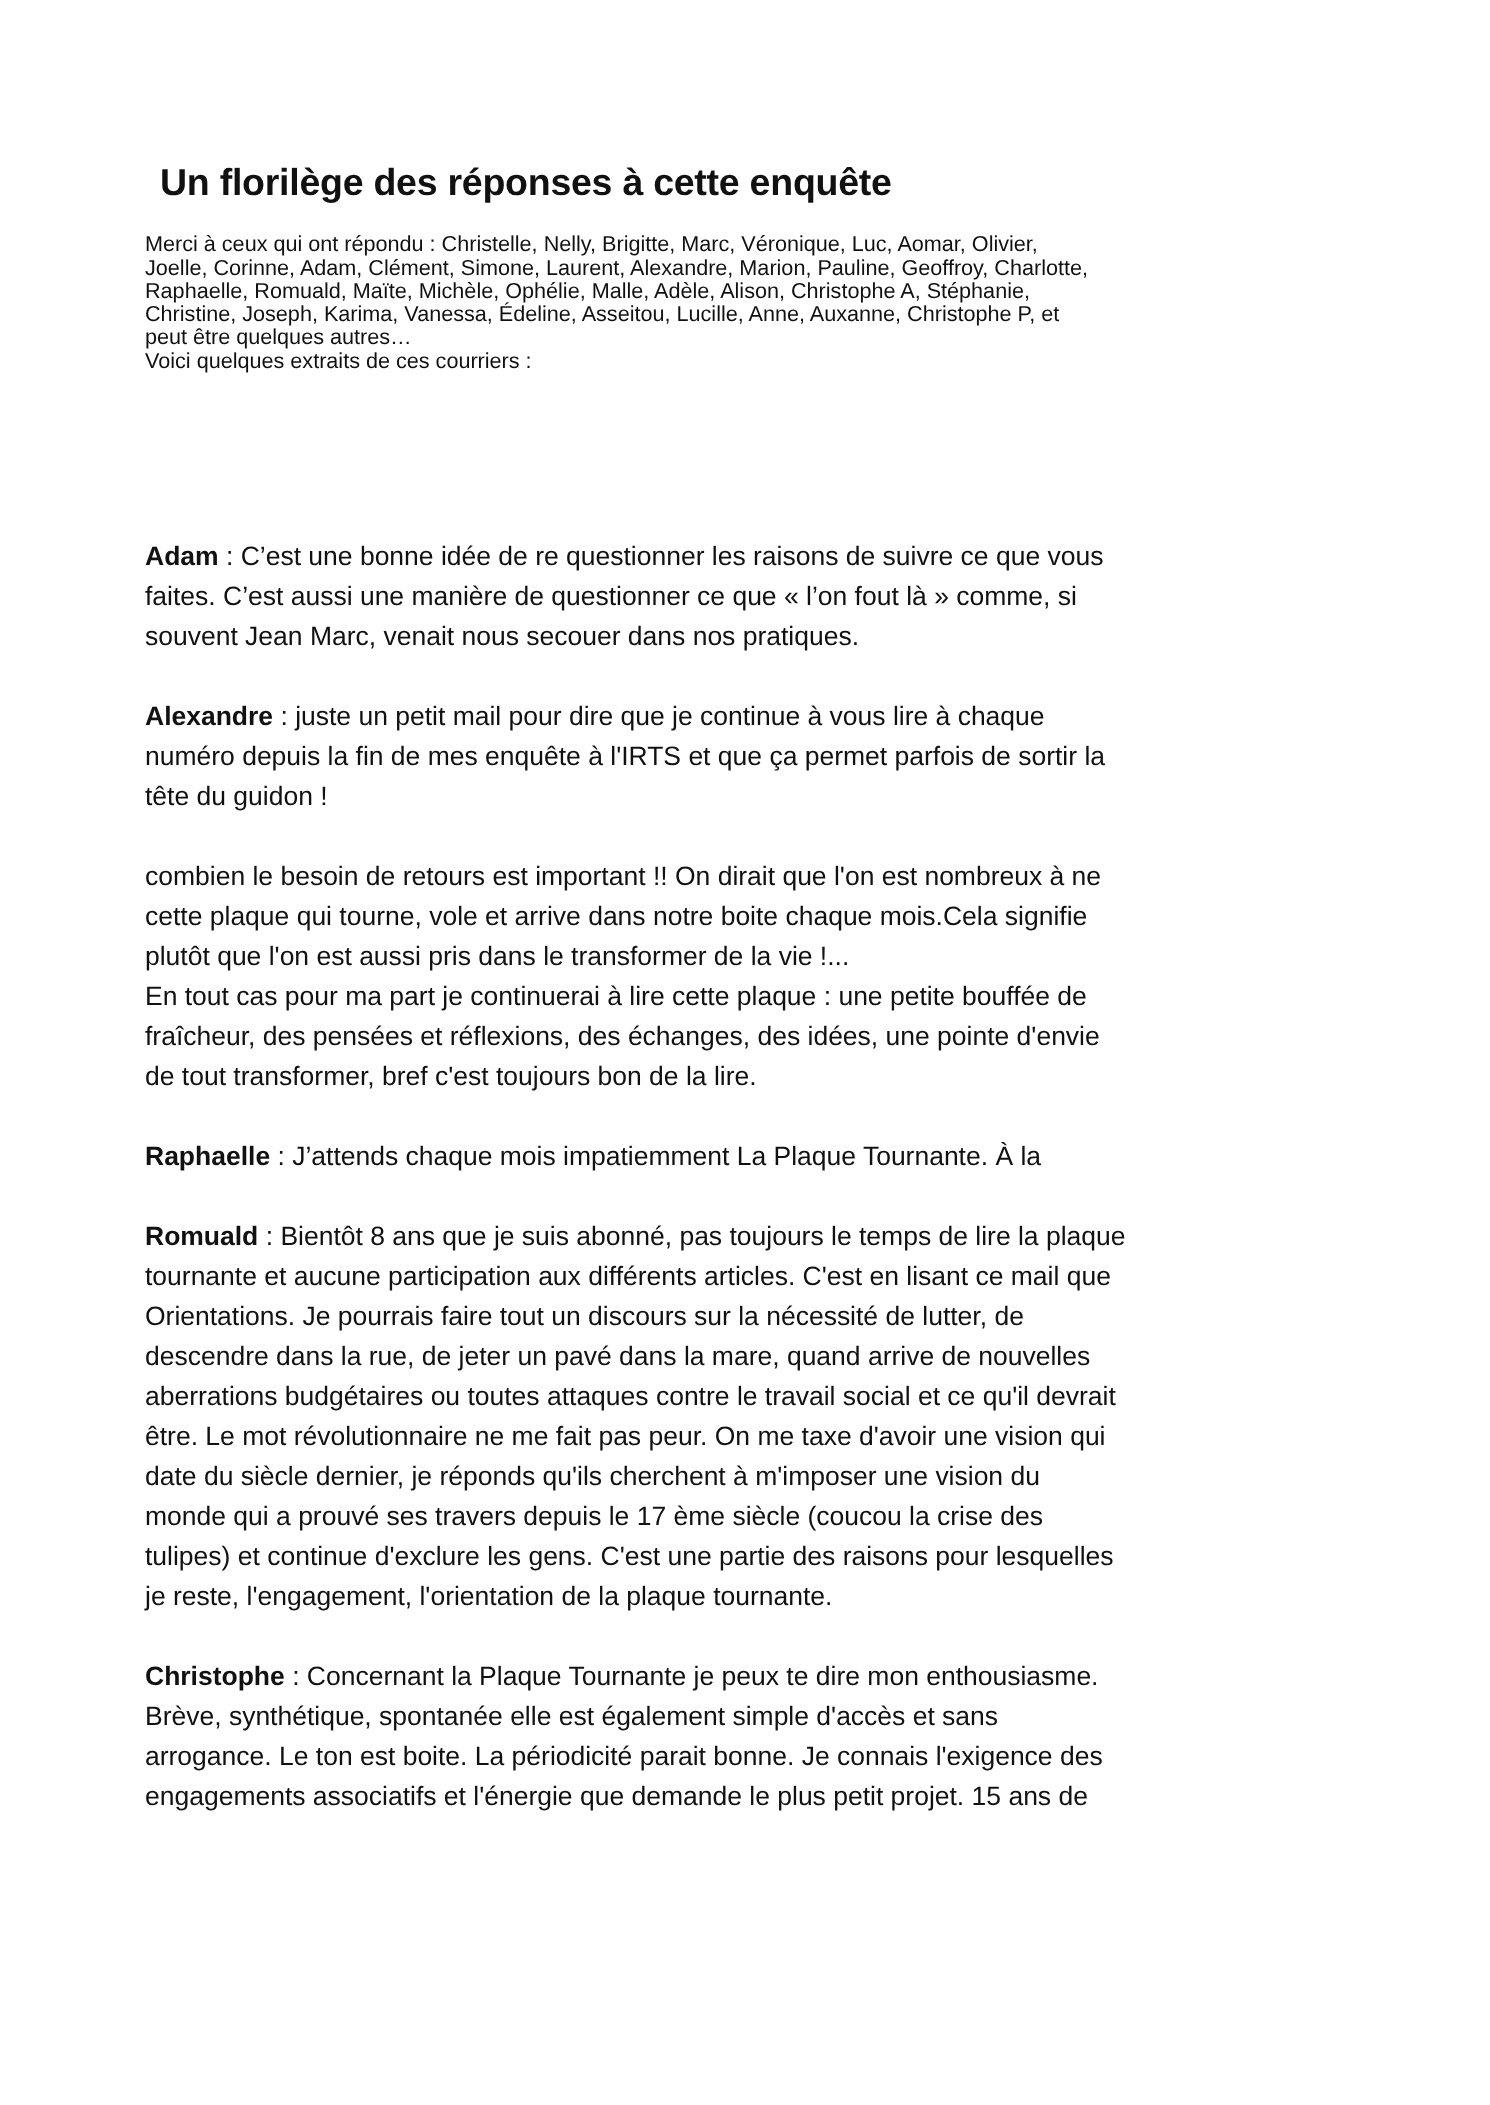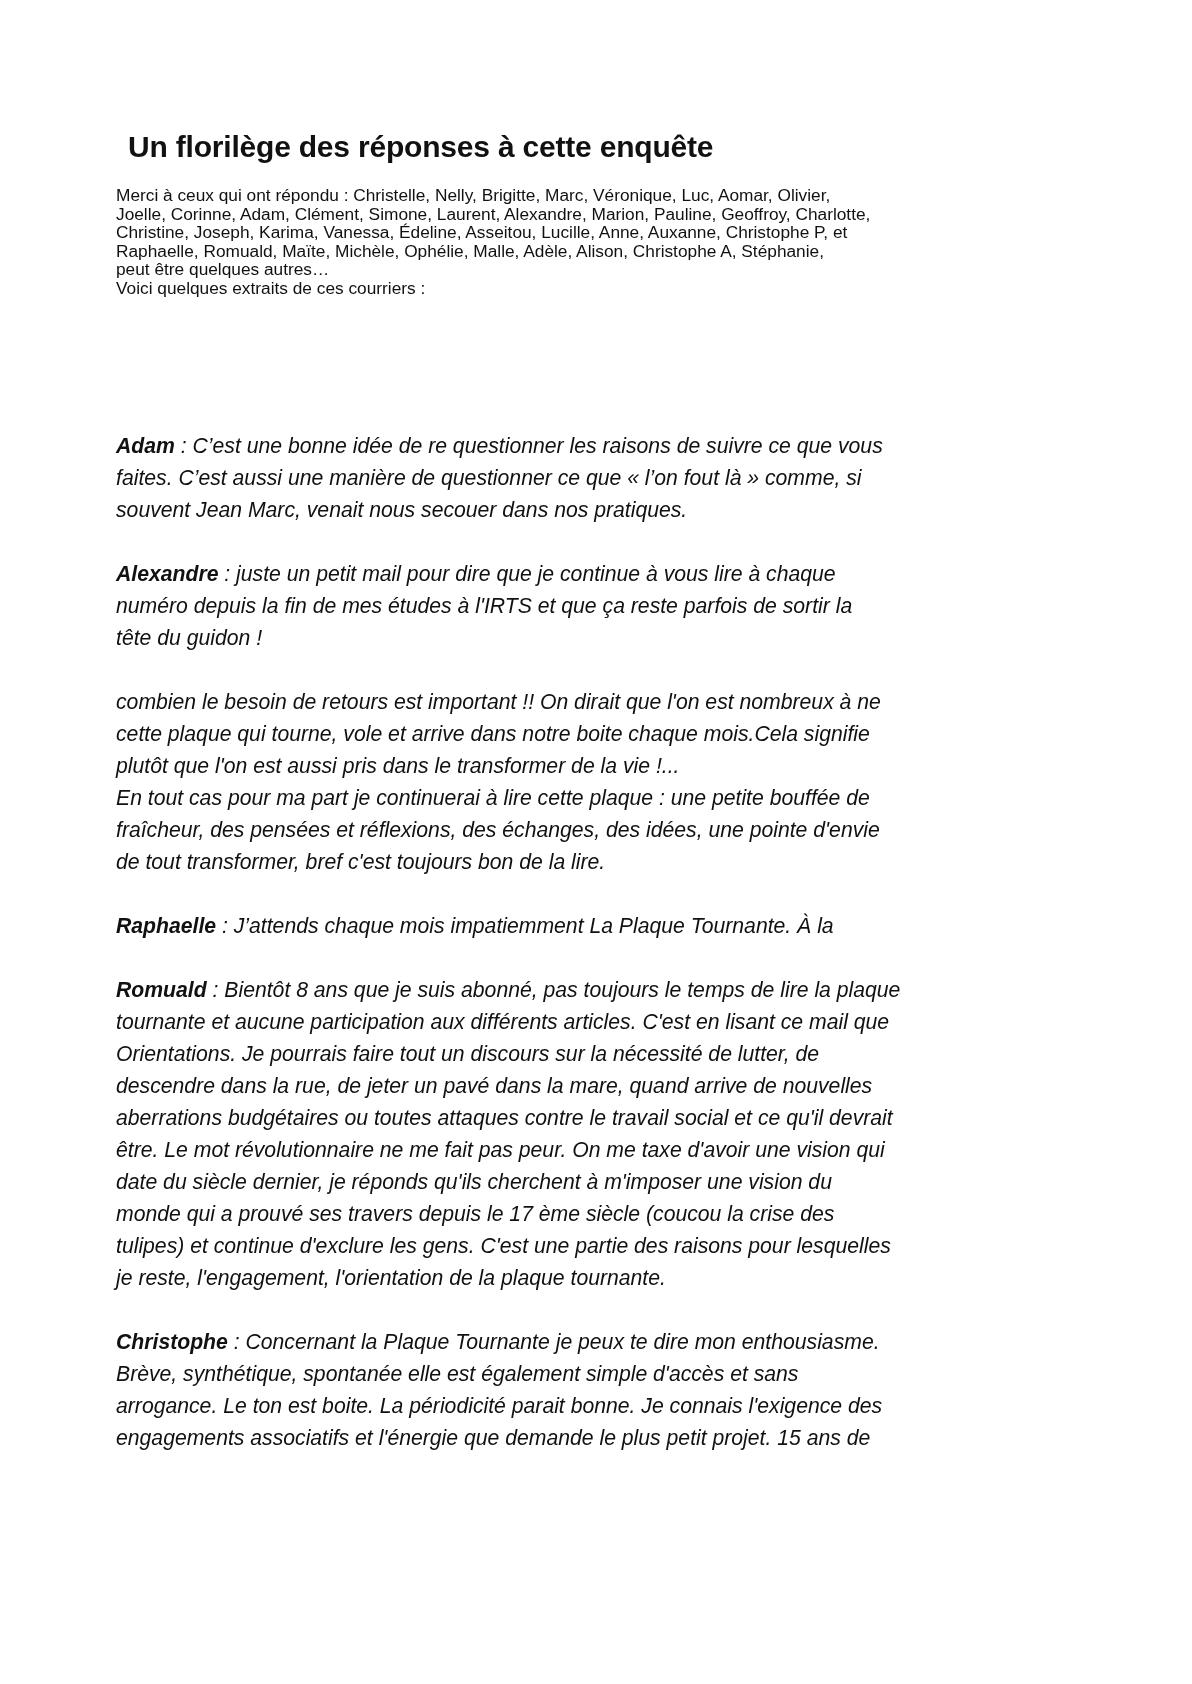--- a/index.html
+++ b/index.html
@@ -41,58 +41,57 @@
       white-space: nowrap;
     }
     .intro .line { display: block; }
     .responses {
       position: absolute;
       left: 0;
       top: 430px;
       width: 980px;
       font-size: 21.2px;
       line-height: 32px;
-      font-style: italic;
     }
     .response {
       margin: 0 0 32px 0;
       padding: 0;
     }
     .response .line {
       display: block;
       white-space: nowrap;
     }
     .author { font-weight: bold; }
   </style>
 </head>
 <body>
 
 <div class="page">
   <h1 class="title">Un florilège des réponses à cette enquête</h1>
 
   <div class="intro">
     <span class="line">Merci à ceux qui ont répondu : Christelle, Nelly, Brigitte, Marc, Véronique, Luc, Aomar, Olivier,</span>
     <span class="line">Joelle, Corinne, Adam, Clément, Simone, Laurent, Alexandre, Marion, Pauline, Geoffroy, Charlotte,</span>
+    <span class="line">Raphaelle, Romuald, Maïte, Michèle, Ophélie, Malle, Adèle, Alison, Christophe A, Stéphanie,</span>
     <span class="line">Christine, Joseph, Karima, Vanessa, Édeline, Asseitou, Lucille, Anne, Auxanne, Christophe P, et</span>
-    <span class="line">Raphaelle, Romuald, Maïte, Michèle, Ophélie, Malle, Adèle, Alison, Christophe A, Stéphanie,</span>
     <span class="line">peut être quelques autres…</span>
     <span class="line">Voici quelques extraits de ces courriers :</span>
   </div>
 
   <div class="responses">
 
     <div class="response">
       <span class="line"><span class="author">Adam</span><span> : C’est une bonne idée de re questionner les raisons de suivre ce que vous</span></span>
       <span class="line">faites. C’est aussi une manière de questionner ce que « l’on fout là » comme, si</span>
       <span class="line">souvent Jean Marc, venait nous secouer dans nos pratiques.</span>
     </div>
 
     <div class="response">
       <span class="line"><span class="author">Alexandre</span><span> : juste un petit mail pour dire que je continue à vous lire à chaque</span></span>
-      <span class="line">numéro depuis la fin de mes études à l'IRTS et que ça reste parfois de sortir la</span>
+      <span class="line">numéro depuis la fin de mes enquête à l'IRTS et que ça permet parfois de sortir la</span>
       <span class="line">tête du guidon !</span>
     </div>
 
     <div class="response">
       <span class="line">combien le besoin de retours est important !! On dirait que l'on est nombreux à ne</span>
       <span class="line">cette plaque qui tourne, vole et arrive dans notre boite chaque mois.Cela signifie</span>
       <span class="line">plutôt que l'on est aussi pris dans le transformer de la vie !...</span>
       <span class="line">En tout cas pour ma part je continuerai à lire cette plaque : une petite bouffée de</span>
       <span class="line">fraîcheur, des pensées et réflexions, des échanges, des idées, une pointe d'envie</span>
       <span class="line">de tout transformer, bref c'est toujours bon de la lire.</span>

